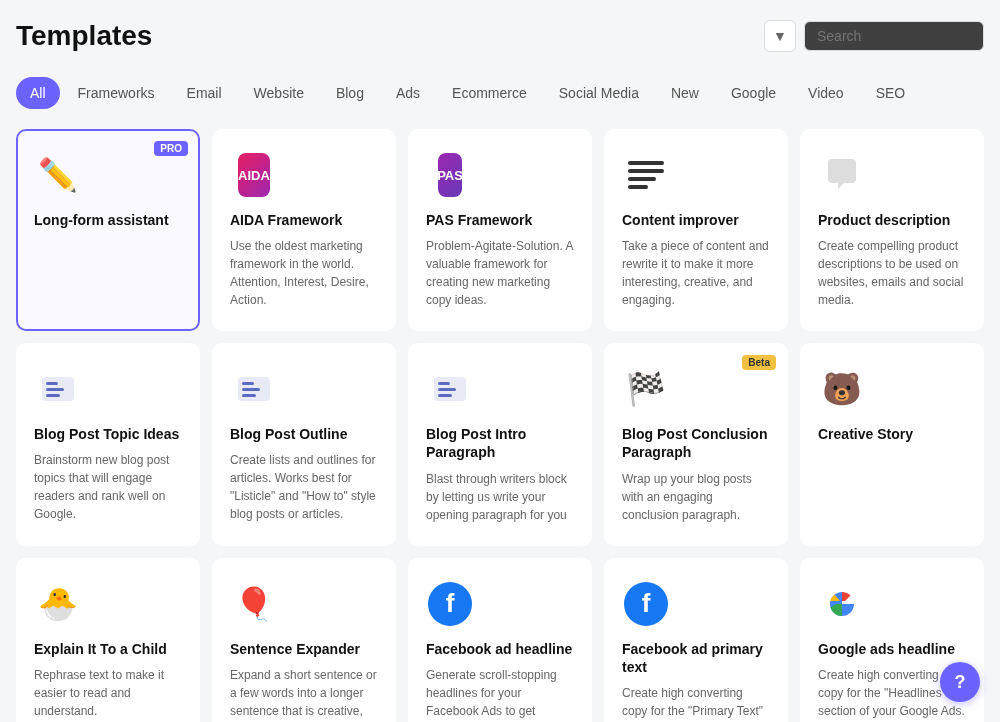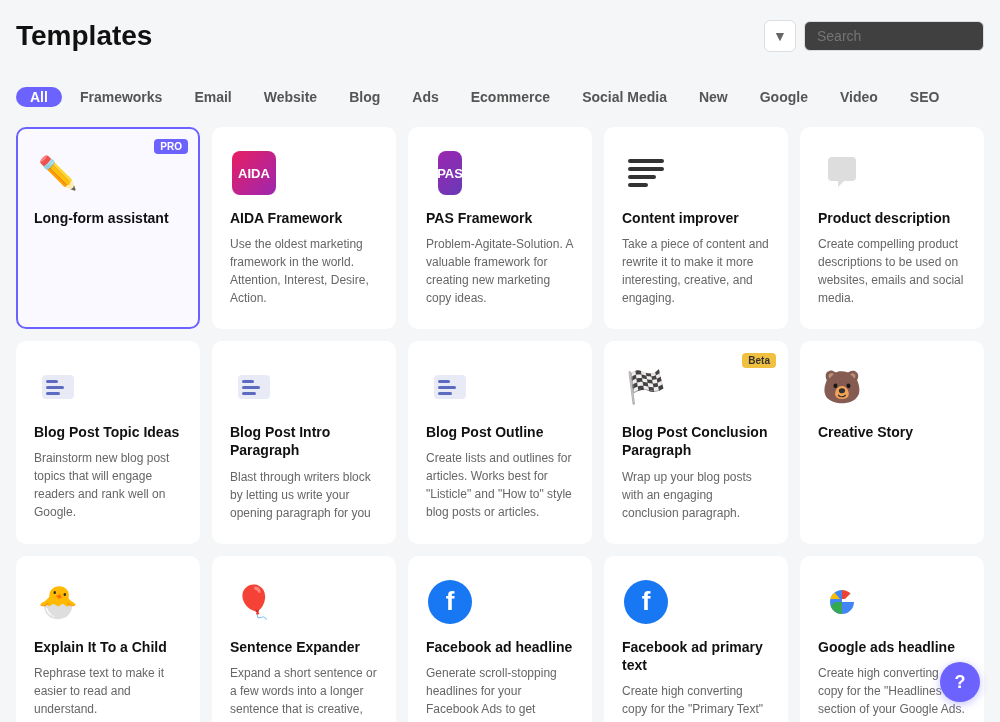--- a/index.html
+++ b/index.html
@@ -1,27 +1,27 @@
 <!DOCTYPE html>
 <html><head>
   <meta charset="utf-8">
   <style>
     * { box-sizing: border-box; margin: 0; padding: 0; }
     body { font-family: -apple-system, BlinkMacSystemFont, 'Segoe UI', sans-serif; background: #f5f6f7; color: #1a1a2e; }
 
     .page-container { max-width: 1000px; margin: 0 auto; padding: 20px 16px; }
 
-    .page-header { display: flex; justify-content: space-between; margin-bottom: 35px; }
+    .page-header { display: flex; justify-content: space-between; margin-bottom: 25px; }
     .page-title { font-size: 28px; font-weight: 700; color: #111; }
     .header-right { display: flex; align-items: center; gap: 8px; }
     .filter-icon { width: 32px; height: 32px; border: 1px solid #ddd; border-radius: 6px; background: #fff; display: flex; align-items: center; justify-content: center; cursor: pointer; color: #666; font-size: 14px; }
     .search-box { border: 1px solid #ddd; border-radius: 6px; background: #404040; padding: 6px 12px; width: 180px; font-size: 14px; color: #999; outline: none; }
 
     .tabs { display: flex; gap: 4px; flex-wrap: wrap; margin-bottom: 20px; }
-    .tab { padding: 2px 14px; border-radius: 20px; font-size: 14px; cursor: pointer; border: none; background: transparent; color: #555; font-weight: 700; }
+    .tab { padding: 8px 14px; border-radius: 20px; font-size: 14px; cursor: pointer; border: none; background: transparent; color: #555; font-weight: 400; }
     .tab.active { background: #6c63ff; color: #fff; }
 
     .templates-grid { display: grid; grid-template-columns: repeat(5, 1fr); gap: 12px; }
 
     .template-card {
       background: #fff;
       border-radius: 10px;
       padding: 20px 16px;
       cursor: pointer;
       border: 2px solid transparent;
@@ -34,21 +34,21 @@
     .card-icon { width: 48px; height: 48px; margin-bottom: 12px; display: flex; align-items: center; justify-content: center; font-size: 32px; }
 
     .card-title { font-size: 14px; font-weight: 700; color: #111; margin-bottom: 8px; line-height: 1.3; }
     .card-desc { font-size: 12px; color: #666; line-height: 1.5; }
 
     .badge { position: absolute; top: 10px; right: 10px; font-size: 10px; font-weight: 700; padding: 2px 6px; border-radius: 4px; }
     .badge.pro { background: #6c63ff; color: #fff; }
     .badge.beta { background: #f0c040; color: #333; }
 
     .card-updated { font-size: 10px; color: #aaa; margin-top: 6px; }
-    .icon-aida { background: linear-gradient(135deg, #e91e63, #9c27b0); color: #fff; border-radius: 8px; width: 44px; height: 44px; display: flex; align-items: center; justify-content: center; font-size: 13px; font-weight: 700; }
+    .icon-aida { background: linear-gradient(135deg, #e91e63, #9c27b0); color: #fff; border-radius: 8px; width: 32px; height: 44px; display: flex; align-items: center; justify-content: center; font-size: 13px; font-weight: 700; }
     .icon-pas { background: linear-gradient(135deg, #9c27b0, #673ab7); color: #fff; border-radius: 8px; width: 24px; height: 44px; display: flex; align-items: center; justify-content: center; font-size: 13px; font-weight: 700; }
     .icon-lines { display: flex; flex-direction: column; gap: 4px; }
     .icon-lines span { display: block; height: 4px; background: #333; border-radius: 2px; }
     .icon-lines span:nth-child(1) { width: 36px; }
     .icon-lines span:nth-child(2) { width: 36px; }
     .icon-lines span:nth-child(3) { width: 28px; }
     .icon-lines span:nth-child(4) { width: 20px; }
 
     .help-btn { position: fixed; bottom: 20px; right: 20px; width: 40px; height: 40px; border-radius: 50%; background: #6c63ff; color: #fff; display: flex; align-items: center; justify-content: center; font-size: 18px; font-weight: 700; cursor: pointer; box-shadow: 0 2px 8px rgba(108,99,255,0.4); }
   </style>
@@ -150,36 +150,36 @@
       <div class="template-card">
 
     <div class="card-icon">
           <svg width="40" height="40" viewBox="0 0 40 40">
             <rect x="4" y="8" width="32" height="24" rx="4" fill="#e8eaf6"></rect>
             <rect x="8" y="13" width="12" height="3" rx="1.5" fill="#5c6bc0"></rect>
             <rect x="8" y="19" width="18" height="3" rx="1.5" fill="#5c6bc0"></rect>
             <rect x="8" y="25" width="14" height="3" rx="1.5" fill="#5c6bc0"></rect>
           </svg>
         </div>
-    <div class="card-title">Blog Post Intro Paragraph</div>
-    <div class="card-desc">Blast through writers block by letting us write your opening paragraph for you</div>
+    <div class="card-title">Blog Post Outline</div>
+    <div class="card-desc">Create lists and outlines for articles. Works best for "Listicle" and "How to" style blog posts or articles.</div>
 
   </div>
       <div class="template-card">
 
     <div class="card-icon">
           <svg width="40" height="40" viewBox="0 0 40 40">
             <rect x="4" y="8" width="32" height="24" rx="4" fill="#e8eaf6"></rect>
             <rect x="8" y="13" width="12" height="3" rx="1.5" fill="#5c6bc0"></rect>
             <rect x="8" y="19" width="18" height="3" rx="1.5" fill="#5c6bc0"></rect>
             <rect x="8" y="25" width="14" height="3" rx="1.5" fill="#5c6bc0"></rect>
           </svg>
         </div>
-    <div class="card-title">Blog Post Outline</div>
-    <div class="card-desc">Create lists and outlines for articles. Works best for "Listicle" and "How to" style blog posts or articles.</div>
+    <div class="card-title">Blog Post Intro Paragraph</div>
+    <div class="card-desc">Blast through writers block by letting us write your opening paragraph for you</div>
 
   </div>
       <div class="template-card">
     <span class="badge beta">Beta</span>
     <div class="card-icon">
           <span style="font-size:32px;">🏁</span>
         </div>
     <div class="card-title">Blog Post Conclusion Paragraph</div>
     <div class="card-desc">Wrap up your blog posts with an engaging conclusion paragraph.</div>
 

